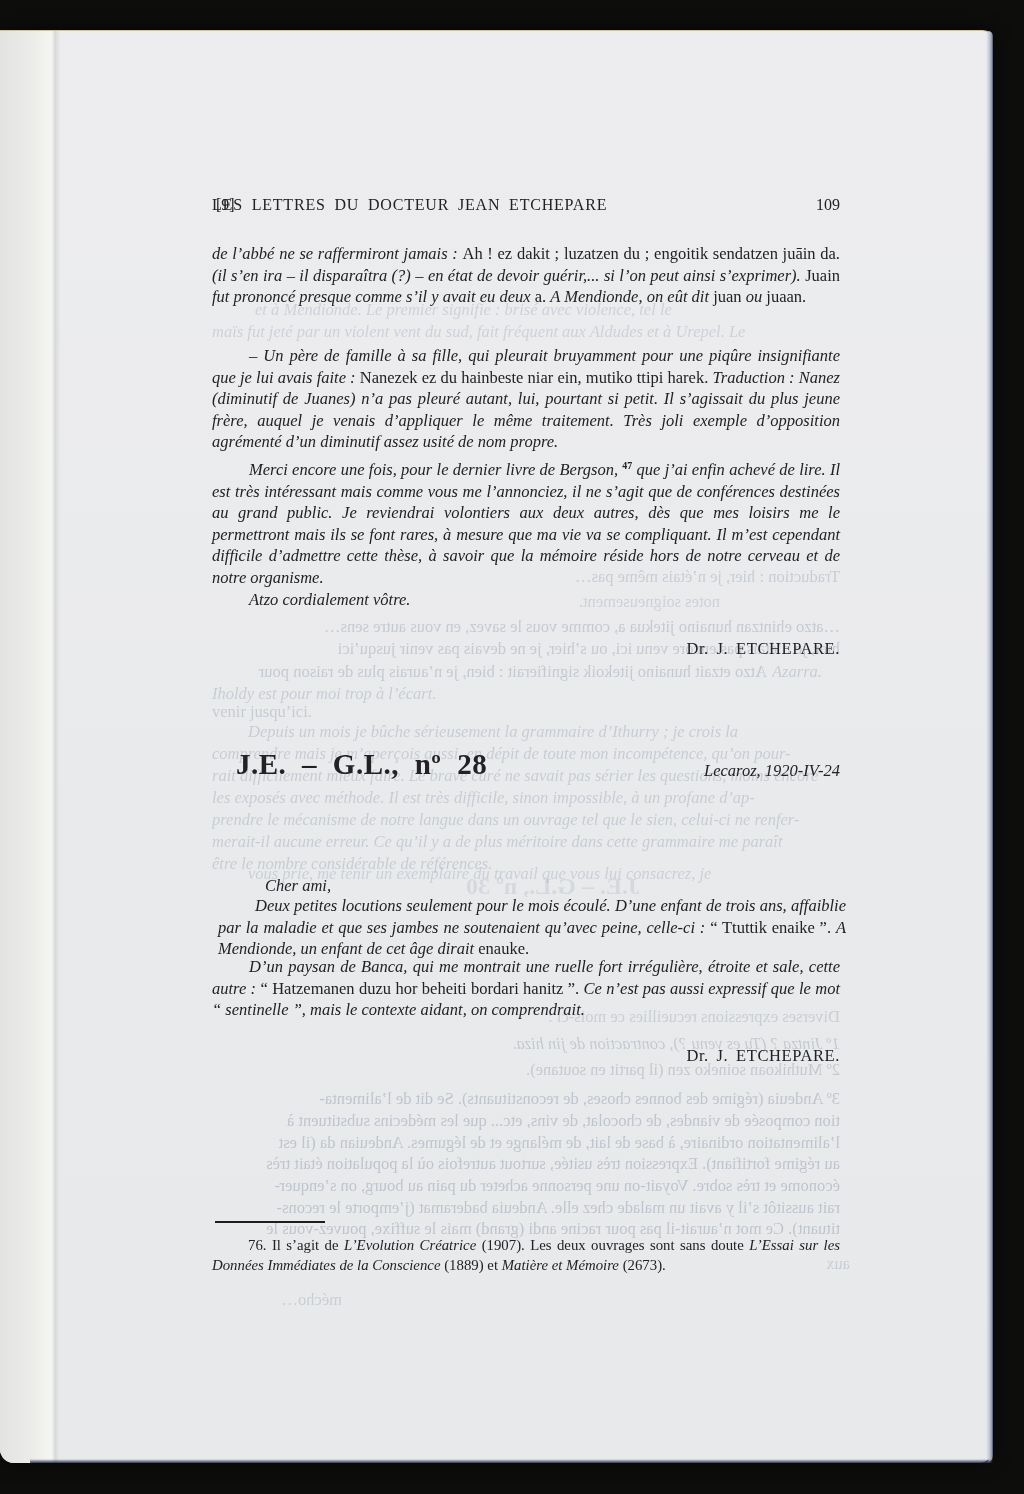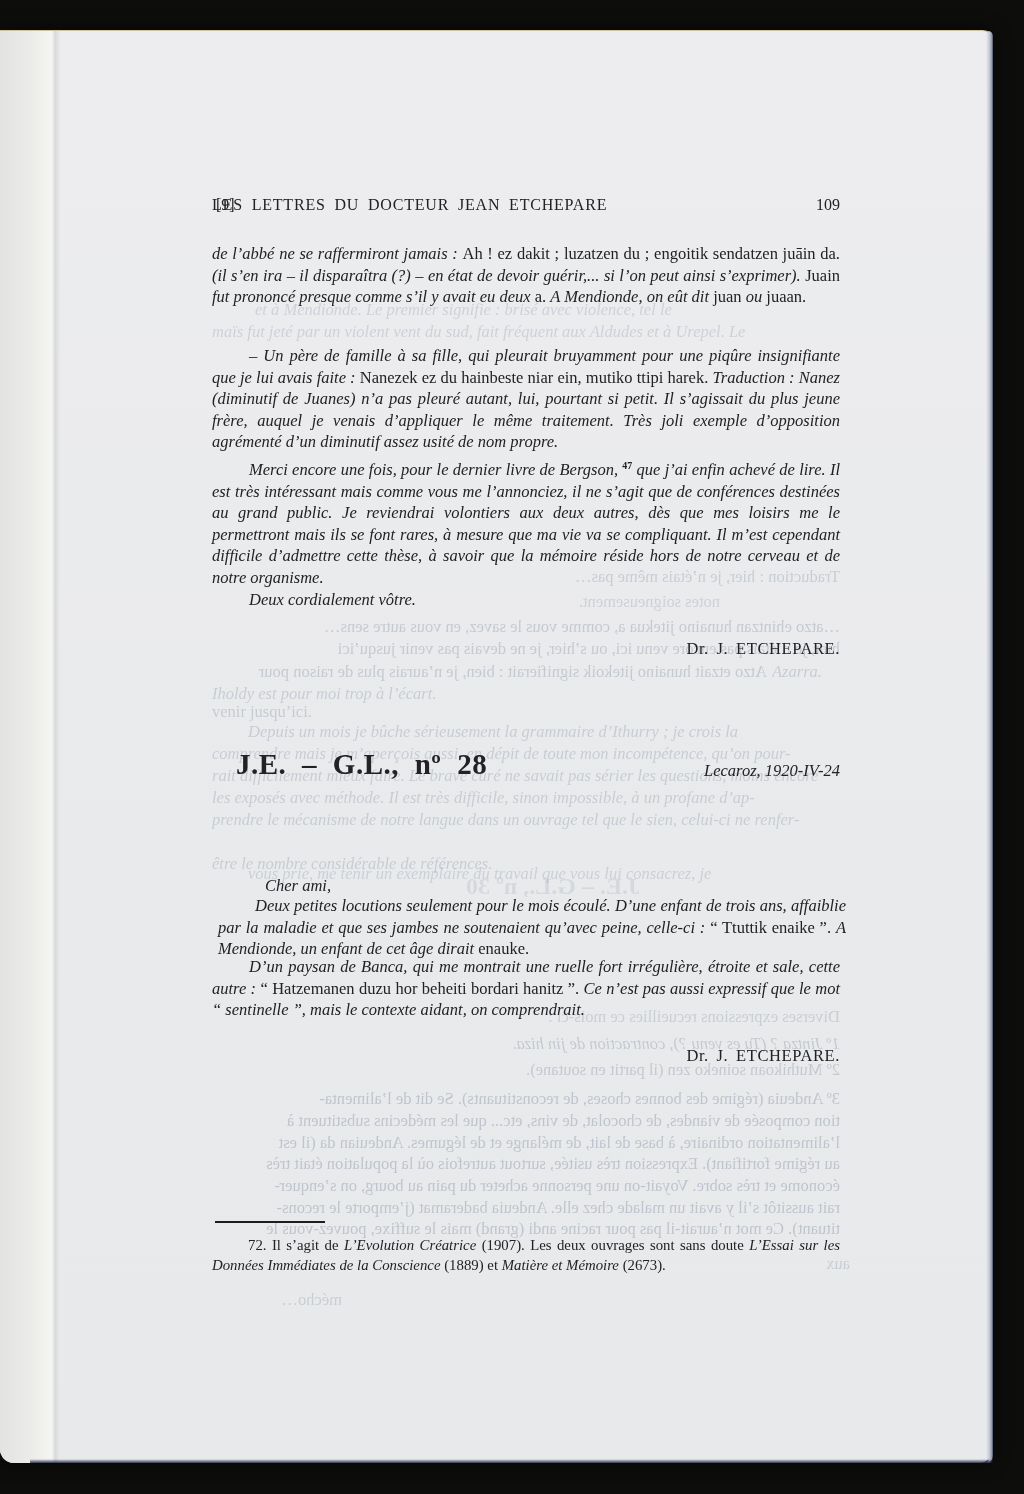--- a/index.html
+++ b/index.html
@@ -74,20 +74,21 @@
       <div class="ghost mir" style="top: 607px; left: 212px; width: 628px; opacity: 0.42;">hier, je n’étais pas encore venu ici, ou s’hier, je ne devais pas venir jusqu’ici</div>
       <div class="ghost mir" style="top: 630px; left: 212px; width: 555px; opacity: 0.42;">Atzo etzait hunaino jitekoik signifierait : bien, je n’aurais plus de raison pour</div>
       <div class="ghost git" style="top: 630px; left: 772px; width: 68px; opacity: 0.38;">Azarra.</div>
       <div class="ghost git" style="top: 652px; left: 212px; width: 628px; opacity: 0.38;">Iholdy est pour moi trop à l’écart.</div>
       <div class="ghost" style="top: 670px; left: 212px; width: 200px; opacity: 0.4;">venir jusqu’ici.</div>
       <div class="ghost git" style="top: 690px; left: 248px; width: 592px; opacity: 0.38;">Depuis un mois je bûche sérieusement la grammaire d’Ithurry ; je crois la</div>
       <div class="ghost git" style="top: 712px; left: 212px; width: 628px; opacity: 0.38;">comprendre mais je m’aperçois aussi, en dépit de toute mon incompétence, qu’on pour-</div>
       <div class="ghost git" style="top: 734px; left: 212px; width: 628px; opacity: 0.38;">rait difficilement mieux faire. Le brave curé ne savait pas sérier les questions, moins encore</div>
       <div class="ghost git" style="top: 756px; left: 212px; width: 628px; opacity: 0.38;">les exposés avec méthode. Il est très difficile, sinon impossible, à un profane d’ap-</div>
       <div class="ghost git" style="top: 778px; left: 212px; width: 628px; opacity: 0.38;">prendre le mécanisme de notre langue dans un ouvrage tel que le sien, celui-ci ne renfer-</div>
+      <div class="ghost git" style="top: 800px; left: 212px; width: 628px; opacity: 0.38;">merait-il aucune erreur. Ce qu’il y a de plus méritoire dans cette grammaire me paraît</div>
       <div class="ghost git" style="top: 822px; left: 212px; width: 628px; opacity: 0.38;">être le nombre considérable de références.</div>
       <div class="ghost git" style="top: 832px; left: 248px; width: 592px; opacity: 0.34;">vous prie, me tenir un exemplaire du travail que vous lui consacrez, je</div>
       <div class="ghost mir gbd" style="top: 845px; left: 380px; width: 260px; font-size: 24px; opacity: 0.22;">J.E. – G.L., nº 30</div>
       <div class="ghost mir" style="top: 975px; left: 212px; width: 628px; opacity: 0.36;">Diverses expressions recueillies ce mois-ci :</div>
       <div class="ghost mir git" style="top: 1002px; left: 240px; width: 600px; opacity: 0.42;">1º Jintza ? (Tu es venu ?), contraction de jin hiza.</div>
       <div class="ghost mir" style="top: 1028px; left: 240px; width: 600px; opacity: 0.42;">2º Muthikoan soineko zen (il partit en soutane).</div>
       <div class="ghost mir" style="top: 1057px; left: 212px; width: 628px; opacity: 0.48;">3º Andeuia (régime des bonnes choses, de reconstituants). Se dit de l’alimenta-</div>
       <div class="ghost mir" style="top: 1079px; left: 212px; width: 628px; opacity: 0.48;">tion composée de viandes, de chocolat, de vins, etc... que les médecins substituent à</div>
       <div class="ghost mir" style="top: 1101px; left: 212px; width: 628px; opacity: 0.48;">l’alimentation ordinaire, à base de lait, de mélange et de légumes. Andeuian da (il est</div>
       <div class="ghost mir" style="top: 1122px; left: 212px; width: 628px; opacity: 0.48;">au régime fortifiant). Expression très usitée, surtout autrefois où la population était très</div>
@@ -101,30 +102,30 @@
   <div class="content">
     <div class="block runhead" style="top:163px;">
       <span class="rh-left">[9]</span>
       <span class="rh-title">LES LETTRES DU DOCTEUR JEAN ETCHEPARE</span>
       <span class="rh-right">109</span>
     </div>
 
     <p class="block" style="top:212px;margin:0;"><span class="it">de l’abbé ne se raffermiront jamais  : </span><span>Ah ! ez dakit ; luzatzen du ; engoitik sendatzen juāin da. </span><span class="it">(il s’en ira – il disparaîtra (?) – en état de devoir guérir,... si l’on peut ainsi s’exprimer). </span><span>Juain </span><span class="it">fut prononcé presque comme s’il y avait eu deux </span><span>a. </span><span class="it">A Mendionde, on eût dit </span><span>juan </span><span class="it">ou </span><span>juaan.</span></p>
     <p class="block indent" style="top:314px;margin:0;"><span class="it">– Un père de famille à sa fille, qui pleurait bruyamment pour une piqûre insignifiante que je lui avais faite : </span><span>Nanezek ez du hainbeste niar ein, mutiko ttipi harek. </span><span class="it">Traduction : Nanez (diminutif de Juanes) n’a pas pleuré autant, lui, pourtant si petit. Il s’agissait du plus jeune frère, auquel je venais d’appliquer le même traitement. Très joli exemple d’opposition agrémenté d’un diminutif assez usité de nom propre.</span></p>
     <p class="block indent" style="top:428px;margin:0;"><span class="it">Merci encore une fois, pour le dernier livre de Bergson, </span><sup>47</sup><span class="it"> que j’ai enfin achevé de lire. Il est très intéressant mais comme vous me l’annonciez, il ne s’agit que de conférences destinées au grand public. Je reviendrai volontiers aux deux autres, dès que mes loisirs me le permettront mais ils se font rares, à mesure que ma vie va se compliquant. Il m’est cependant difficile d’admettre cette thèse, à savoir que la mémoire réside hors de notre cerveau et de notre organisme.</span></p>
-    <p class="block indent" style="top:558px;margin:0;"><span class="it">Deux cordialement vôtre.</span></p>
+    <p class="block indent" style="top:558px;margin:0;"><span class="it">Atzo cordialement vôtre.</span></p>
     <div class="block sig" style="top:607px;">Dr. J. ETCHEPARE.</div>
 
     <div class="block heading" style="top:716px;">J.E. – G.L., nº 28</div>
     <div class="block dateline" style="top:729px;">Lecaroz, 1920-IV-24</div>
 
     <p class="block indent" style="top:828px;margin:16px;"><span class="it">Cher ami,</span></p>
     <p class="block indent" style="top:858px;margin:6px;"><span class="it">Deux petites locutions seulement pour le mois écoulé. D’une enfant de trois ans, affaiblie par la maladie et que ses jambes ne soutenaient qu’avec peine, celle-ci : </span><span>“ Ttuttik enaike ”. </span><span class="it">A Mendionde, un enfant de cet âge dirait </span><span>enauke.</span></p>
     <p class="block indent" style="top:925px;margin:0;"><span class="it">D’un paysan de Banca, qui me montrait une ruelle fort irrégulière, étroite et sale, cette autre : </span><span>“ Hatzemanen duzu hor beheiti bordari hanitz ”. </span><span class="it">Ce n’est pas aussi expressif que le mot “ sentinelle ”, mais le contexte aidant, on comprendrait.</span></p>
     <div class="block sig" style="top:1014px;">Dr. J. ETCHEPARE.</div>
 
     <div class="fnrule" style="top:1190px;"></div>
-    <p class="block footnote" style="top:1204px;margin:0;"><span>72. Il s’agit de </span><span class="it">L’Evolution Créatrice </span><span>(1907). Les deux ouvrages sont sans doute </span><span class="it">L’Essai sur les Données Immédiates de la Conscience </span><span>(1889) et </span><span class="it">Matière et Mémoire </span><span>(2673).</span></p>
+    <p class="block footnote" style="top:1204px;margin:0;"><span>76. Il s’agit de </span><span class="it">L’Evolution Créatrice </span><span>(1907). Les deux ouvrages sont sans doute </span><span class="it">L’Essai sur les Données Immédiates de la Conscience </span><span>(1889) et </span><span class="it">Matière et Mémoire </span><span>(2673).</span></p>
   </div>
 
   <div class="edge-right"></div>
   <div class="edge-bottom"></div>
 </div>
 
 </body></html>

